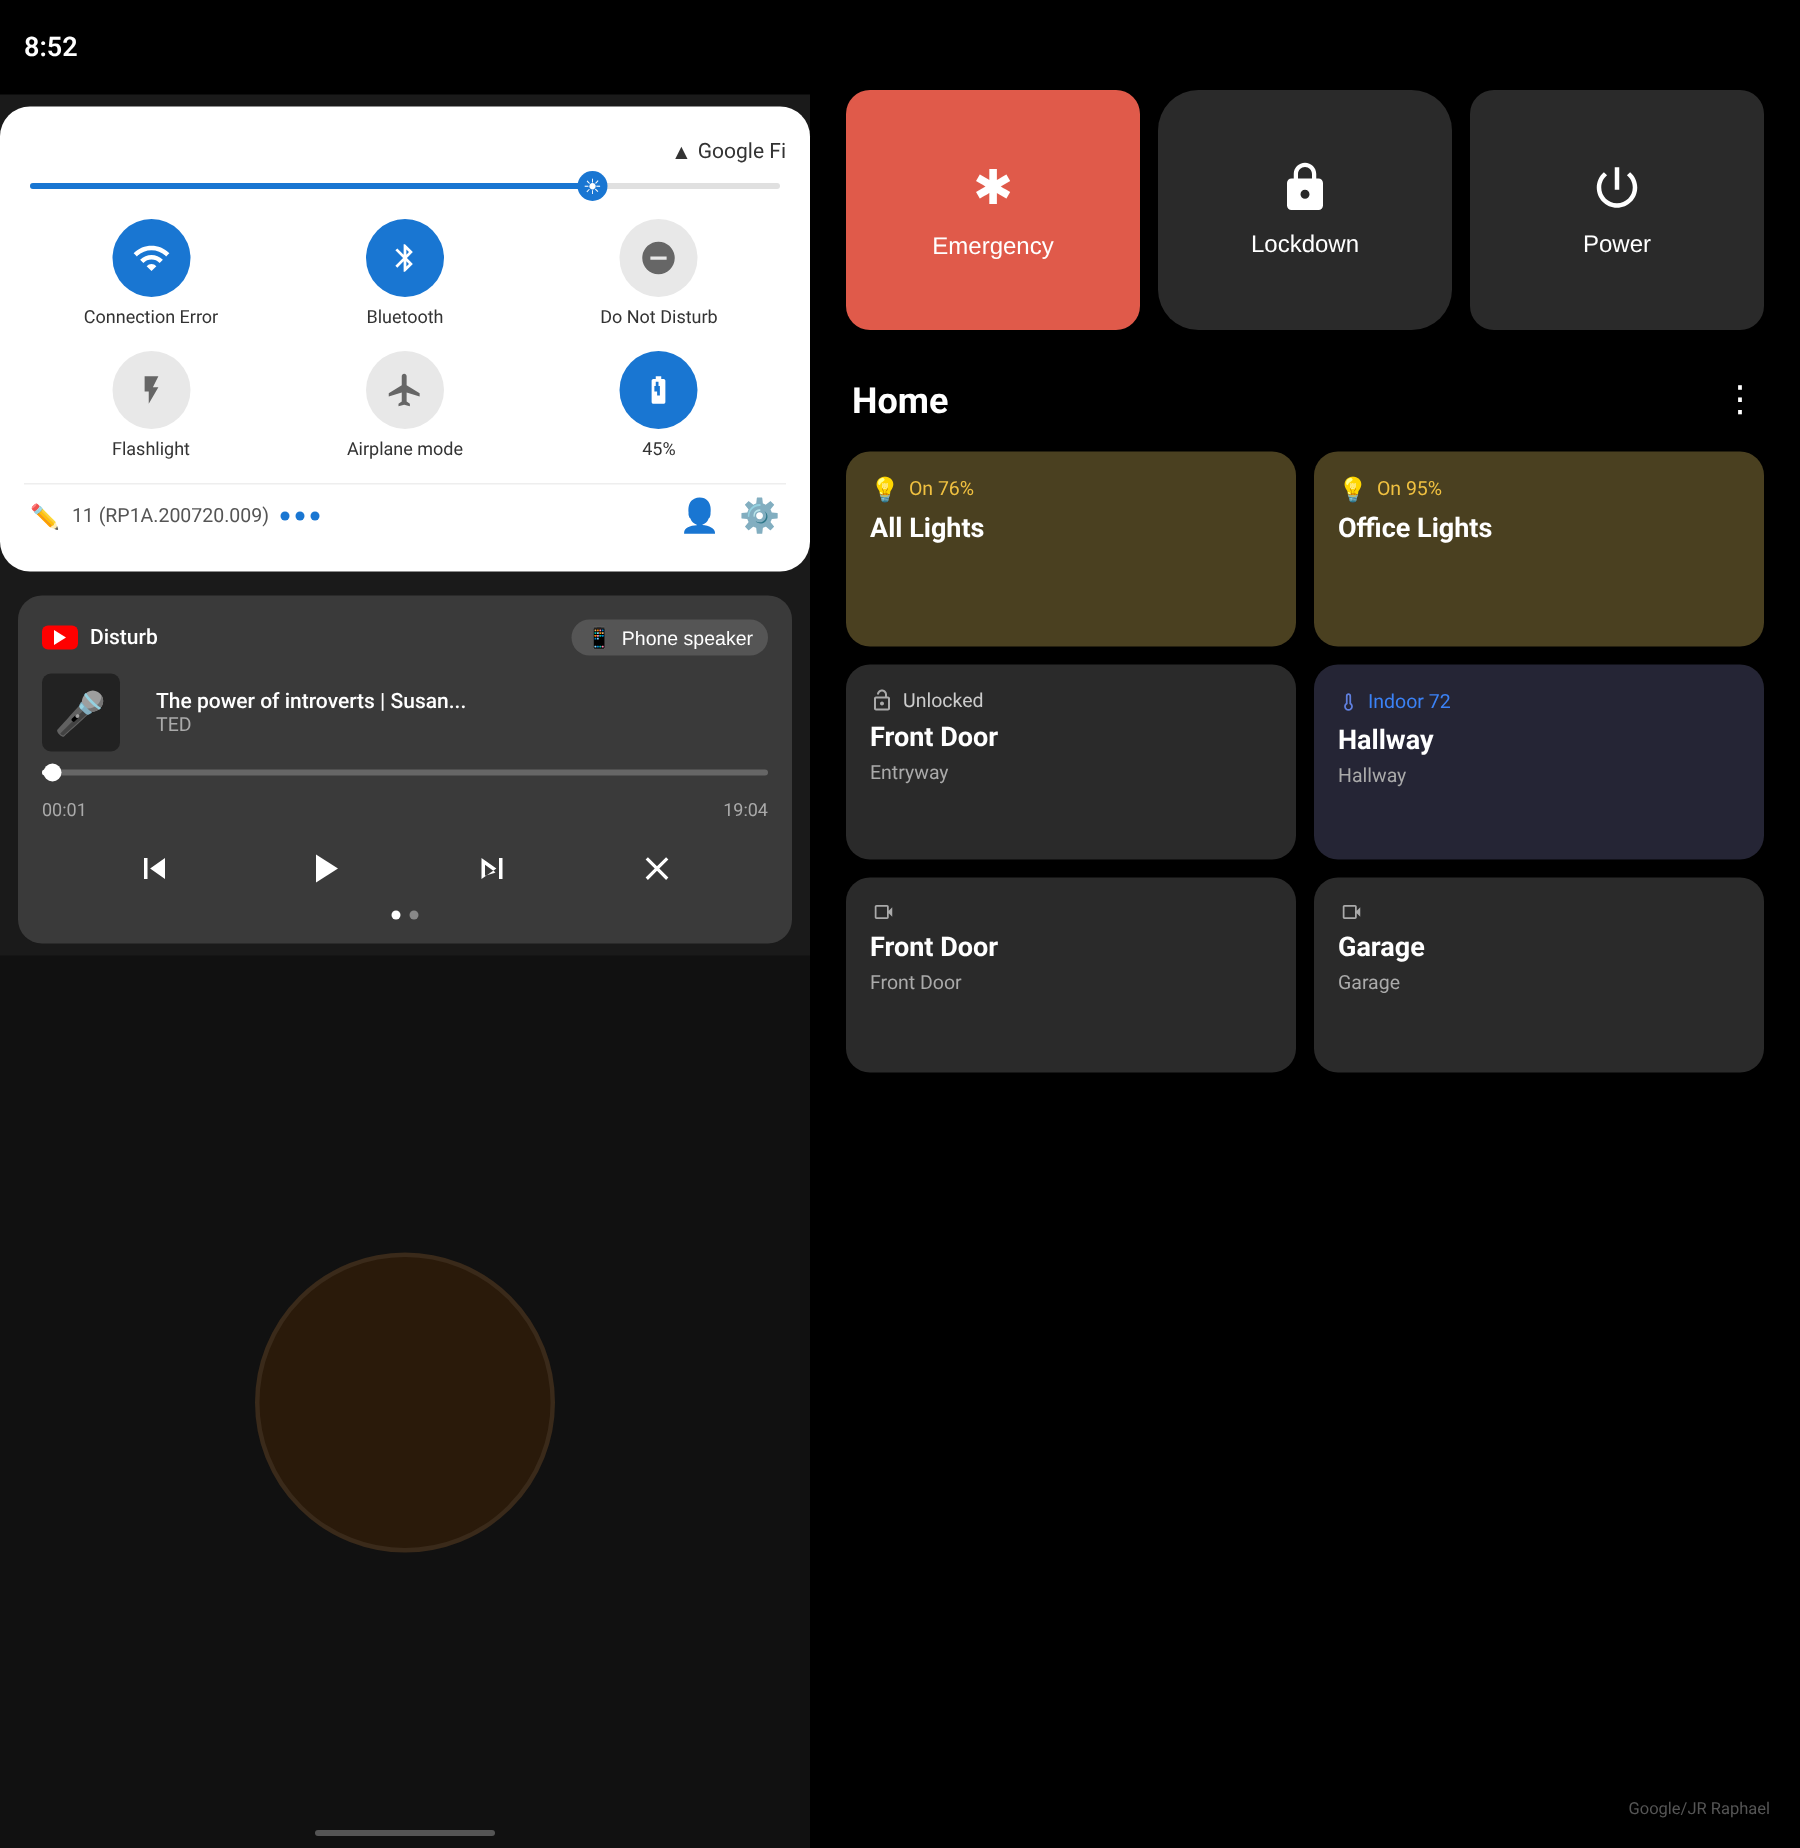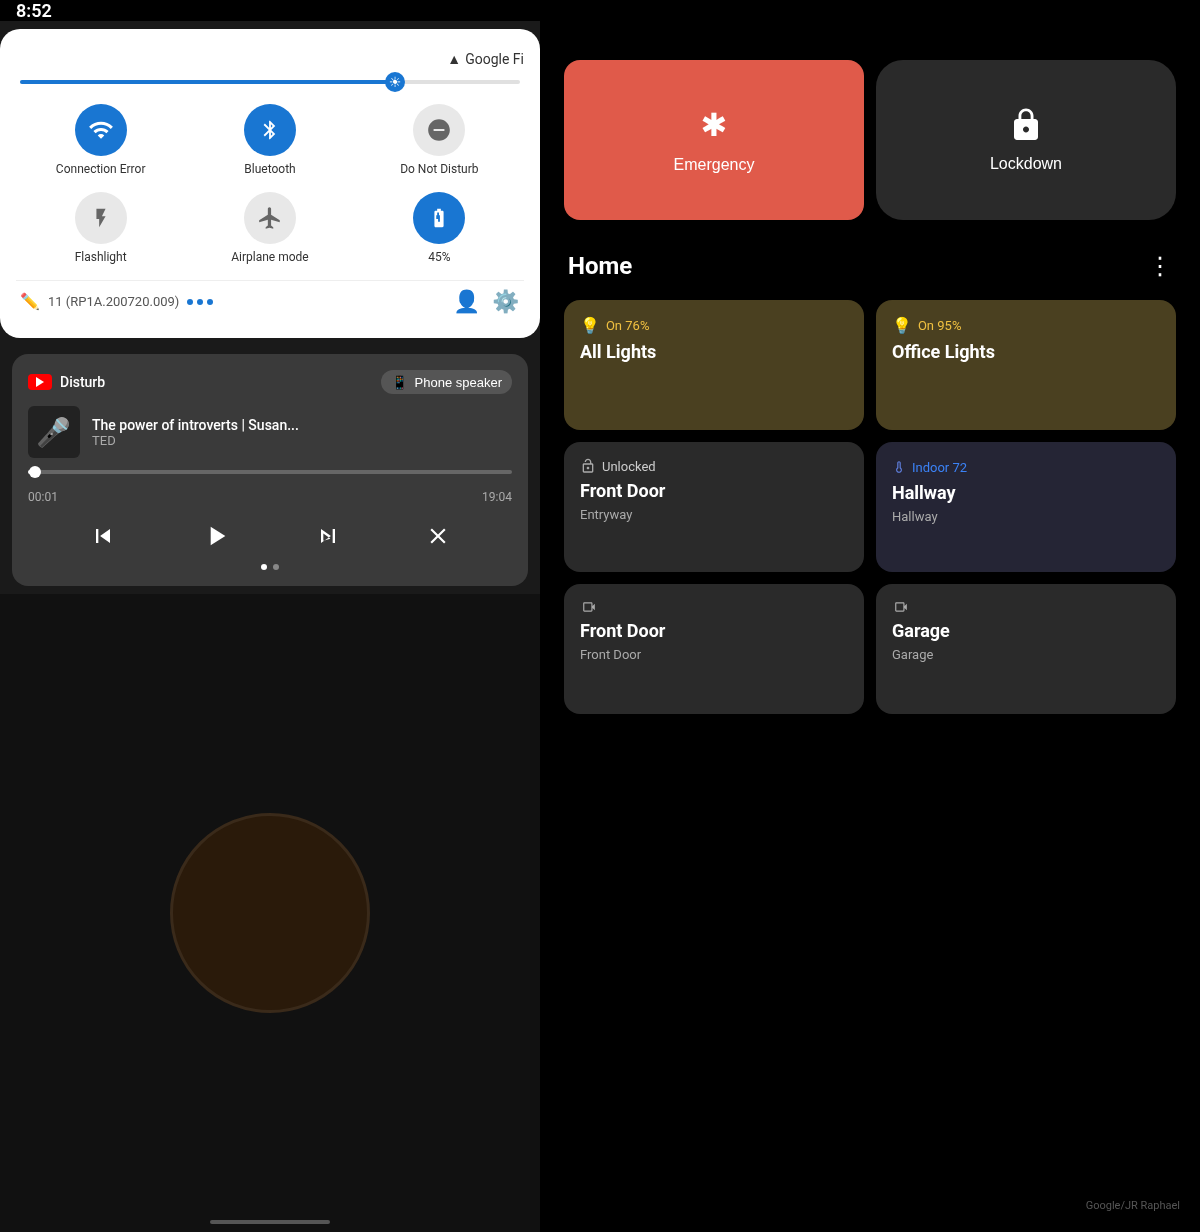--- a/index.html
+++ b/index.html
@@ -17,21 +17,21 @@
       width: 540px;
       height: 1232px;
       background: #1a1a1a;
       position: relative;
       display: flex;
       flex-direction: column;
     }
 
     .status-bar {
       background: #000;
-      padding: 0 16px;
+      padding: 21px 16px;
       display: flex;
       align-items: flex-end;
     }
 
     .status-time {
       color: #fff;
       font-size: 18px;
       font-weight: 600;
     }
 
@@ -264,20 +264,21 @@
       flex-shrink: 0;
       display: flex;
       align-items: center;
       justify-content: center;
       font-size: 24px;
     }
 
     .media-info {
       flex: 1;
       overflow: hidden;
+      margin-left: 12px;
     }
 
     .media-title {
       font-size: 14px;
       color: #fff;
       font-weight: 500;
       white-space: nowrap;
       overflow: hidden;
       text-overflow: ellipsis;
     }
@@ -726,20 +727,26 @@
     <button class="power-btn emergency">
       <span class="power-btn-icon">✱</span>
       <span class="power-btn-label">Emergency</span>
     </button>
     <button class="power-btn lockdown">
       <svg width="36" height="36" viewBox="0 0 24 24" fill="white">
         <path d="M18 8h-1V6c0-2.76-2.24-5-5-5S7 3.24 7 6v2H6c-1.1 0-2 .9-2 2v10c0 1.1.9 2 2 2h12c1.1 0 2-.9 2-2V10c0-1.1-.9-2-2-2zm-6 9c-1.1 0-2-.9-2-2s.9-2 2-2 2 .9 2 2-.9 2-2 2zm3.1-9H8.9V6c0-1.71 1.39-3.1 3.1-3.1 1.71 0 3.1 1.39 3.1 3.1v2z"></path>
       </svg>
       <span class="power-btn-label">Lockdown</span>
     </button>
+    <button class="power-btn power">
+      <svg width="36" height="36" viewBox="0 0 24 24" fill="white">
+        <path d="M13 3h-2v10h2V3zm4.83 2.17l-1.42 1.42C17.99 7.86 19 9.81 19 12c0 3.87-3.13 7-7 7s-7-3.13-7-7c0-2.19 1.01-4.14 2.58-5.42L6.17 5.17C4.23 6.82 3 9.26 3 12c0 4.97 4.03 9 9 9s9-4.03 9-9c0-2.74-1.23-5.18-3.17-6.83z"></path>
+      </svg>
+      <span class="power-btn-label">Power</span>
+    </button>
   </div>
 
   <div class="home-section">
     <div class="home-header">
       <span class="home-title">Home</span>
       <button class="more-btn">⋮</button>
     </div>
 
     <div class="devices-grid">
 

